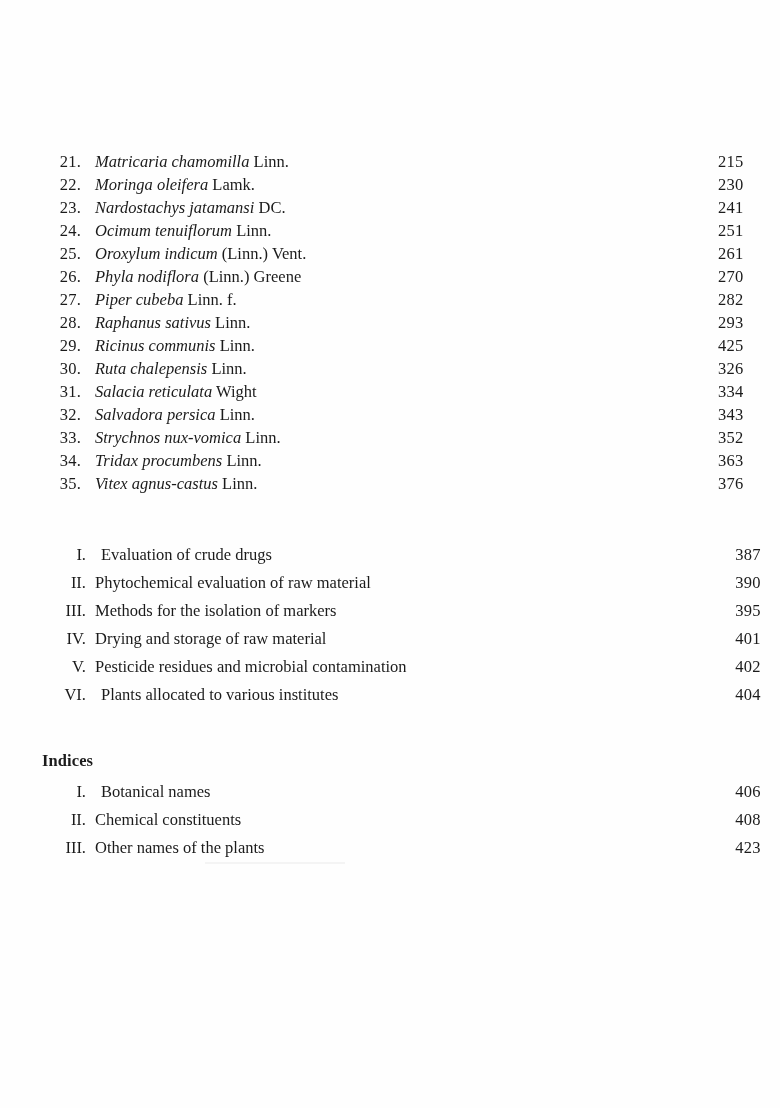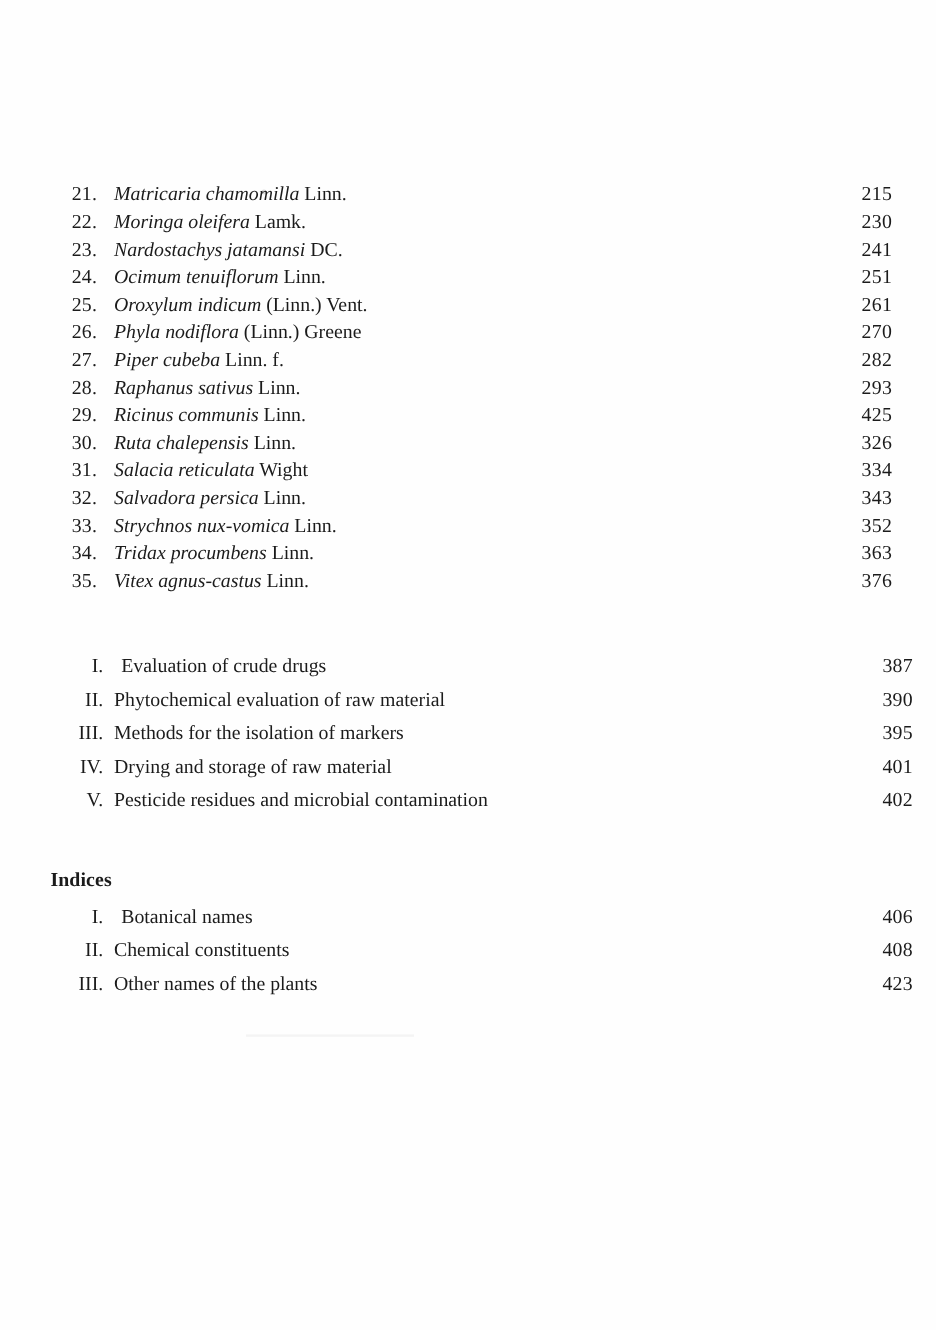--- a/index.html
+++ b/index.html
@@ -225,20 +225,25 @@
         <li class="roman-row">
           <span class="rm-num">IV.</span>
           <span class="rm-label">Drying and storage of raw material</span>
           <span class="rm-page">401</span>
         </li>
         <li class="roman-row">
           <span class="rm-num">V.</span>
           <span class="rm-label">Pesticide residues and microbial contamination</span>
           <span class="rm-page">402</span>
         </li>
+        <li class="roman-row">
+          <span class="rm-num">VI.</span>
+          <span class="rm-label wide-gap">Plants allocated to various institutes</span>
+          <span class="rm-page">404</span>
+        </li>
       </ul>
 
     <div class="gap-before-indices"></div>
     <div class="section-head">Indices</div>
     <div class="gap-after-head"></div>
     <ul class="roman-list">
         <li class="roman-row">
           <span class="rm-num">I.</span>
           <span class="rm-label wide-gap">Botanical names</span>
           <span class="rm-page">406</span>

